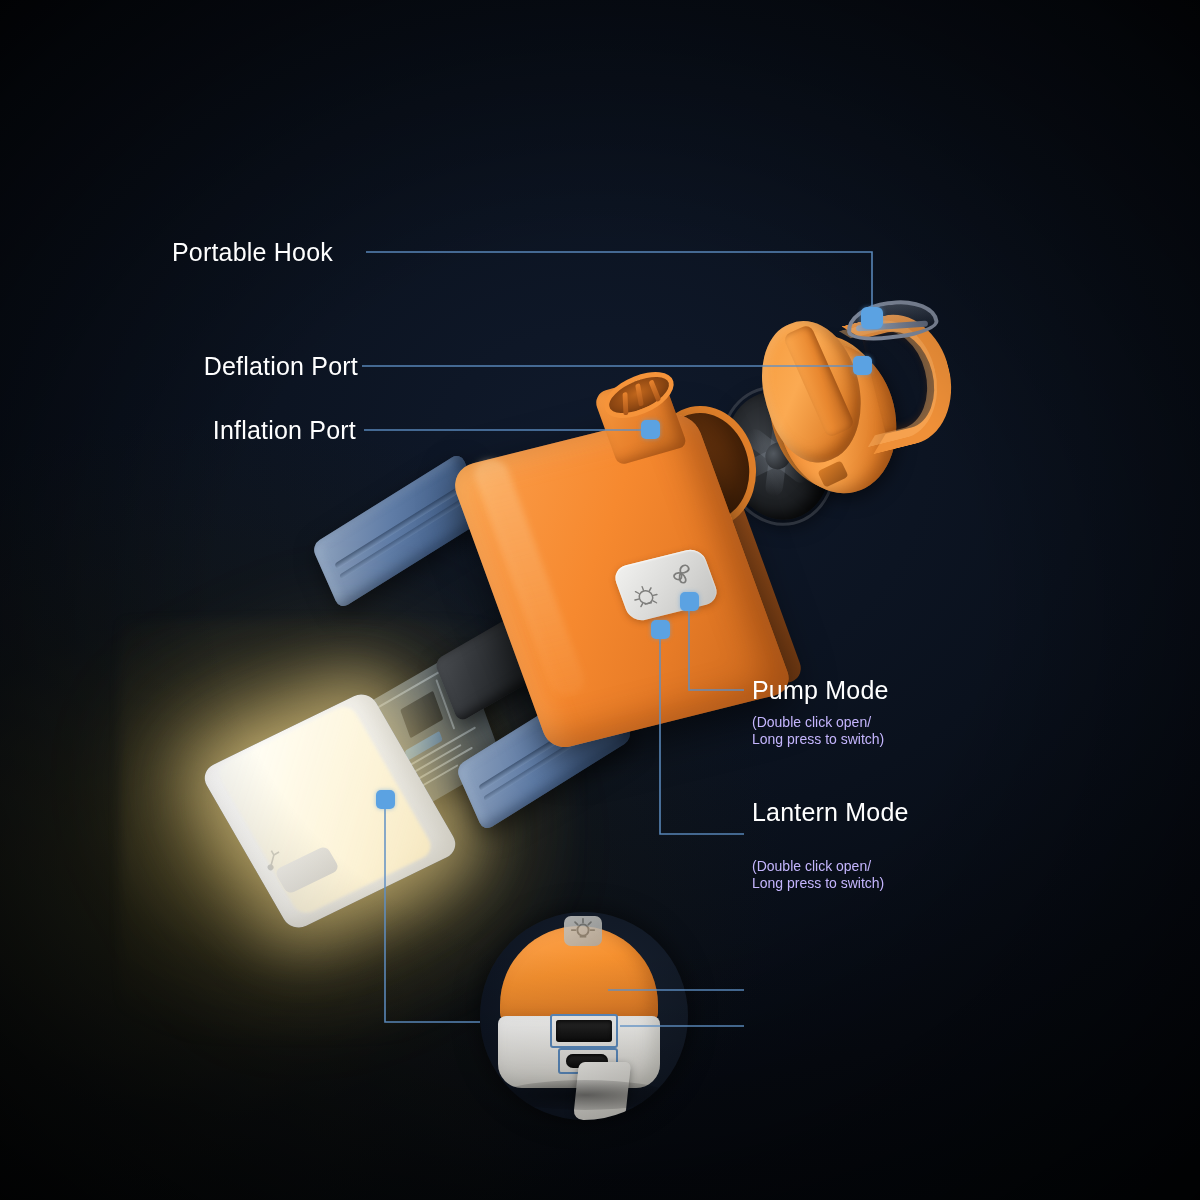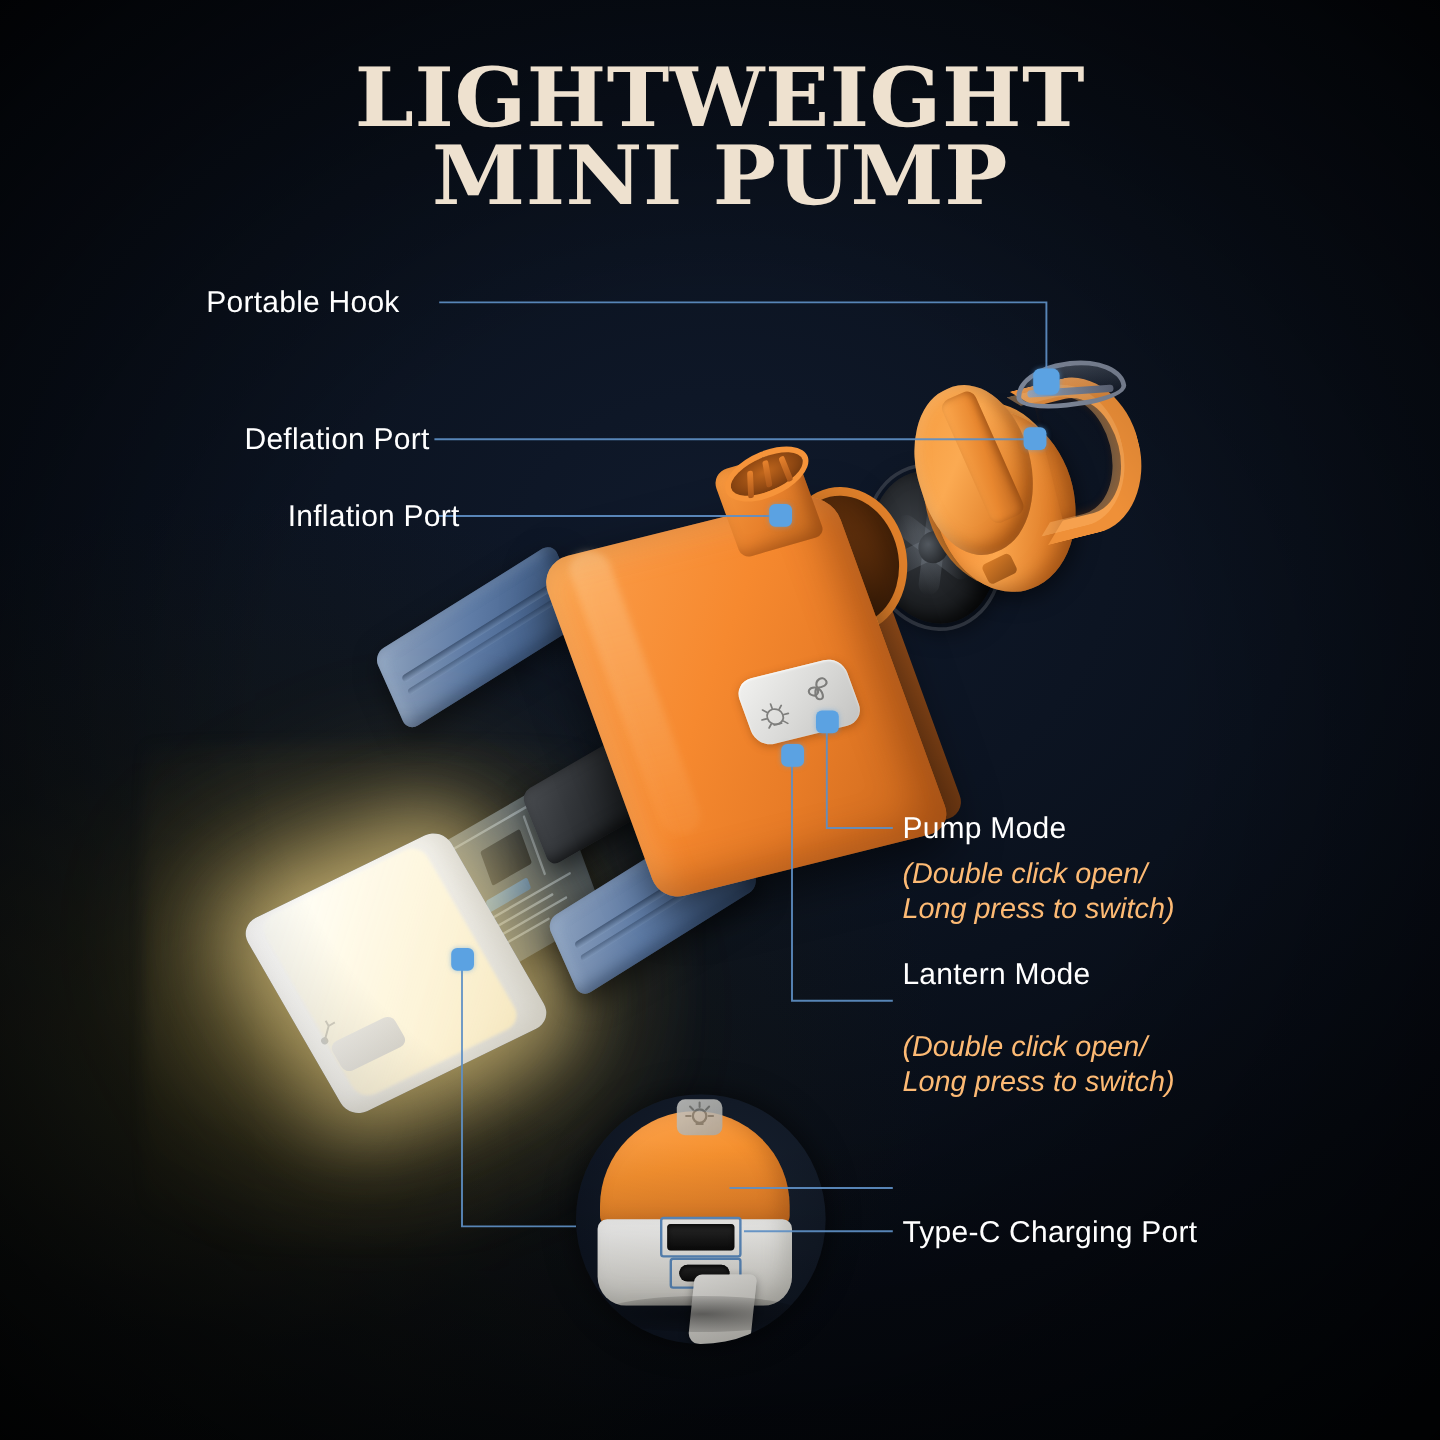--- a/index.html
+++ b/index.html
@@ -55,23 +55,22 @@
     color:#FFFFFF;
     font-size:25px;
     font-weight:400;
     letter-spacing:0.2px;
     white-space:nowrap;
   }
   .label.r { text-align:center; }
   .label.l { text-align:right; }
   .sublabel {
     position:absolute;
-    color:#fdba74;
-    font-size:24px;
-    font-style:italic;
+    color:#c4b5fd;
+    font-size:14px;
     line-height:1.22;
     white-space:nowrap;
   }
   
   .leaders { position:absolute; inset:0; width:1200px; height:1200px; pointer-events:none; }
   
   .marker {
     position:absolute;
     width:22px; height:22px;
     background:#5BA2E2;
@@ -503,39 +502,34 @@
     </g>
   </svg>
 
   <div class="marker" style="left:861px; top:307px;"></div>
   <div class="marker sm" style="left:853px; top:356px;"></div>
   <div class="marker sm" style="left:641px; top:420px;"></div>
   <div class="marker sm" style="left:680px; top:592px;"></div>
   <div class="marker sm" style="left:651px; top:620px;"></div>
   <div class="marker sm" style="left:376px; top:790px;"></div>
 
-  <div class="title-wrap">
-    <span class="title-line l1">LIGHTWEIGHT</span>
-    <span class="title-line l2">MINI PUMP</span>
-  </div>
 
   <div class="label l" style="right:867px; top:238px;">Portable Hook</div>
 
   <div class="label l" style="right:842px; top:352px;">Deflation Port</div>
 
-  <div class="label l" style="right:817px; top:416px;">Inflation Port</div>
+  <div class="label l" style="right:844px; top:416px;">Inflation Port</div>
 
   <div class="label r" style="left:752px; top:676px;">Pump Mode</div>
   <div class="sublabel" style="left:752px; top:714px;">
     <span>(Double click open/</span><br>
     <span>Long press to switch)</span>
   </div>
 
   <div class="label r" style="left:752px; top:798px;">Lantern Mode</div>
   <div class="sublabel" style="left:752px; top:858px;">
     <span>(Double click open/</span><br>
     <span>Long press to switch)</span>
   </div>
 
 
-  <div class="label r" style="left:752px; top:1013px;">Type-C Charging Port</div>
 
 </div>
 
 </body></html>

